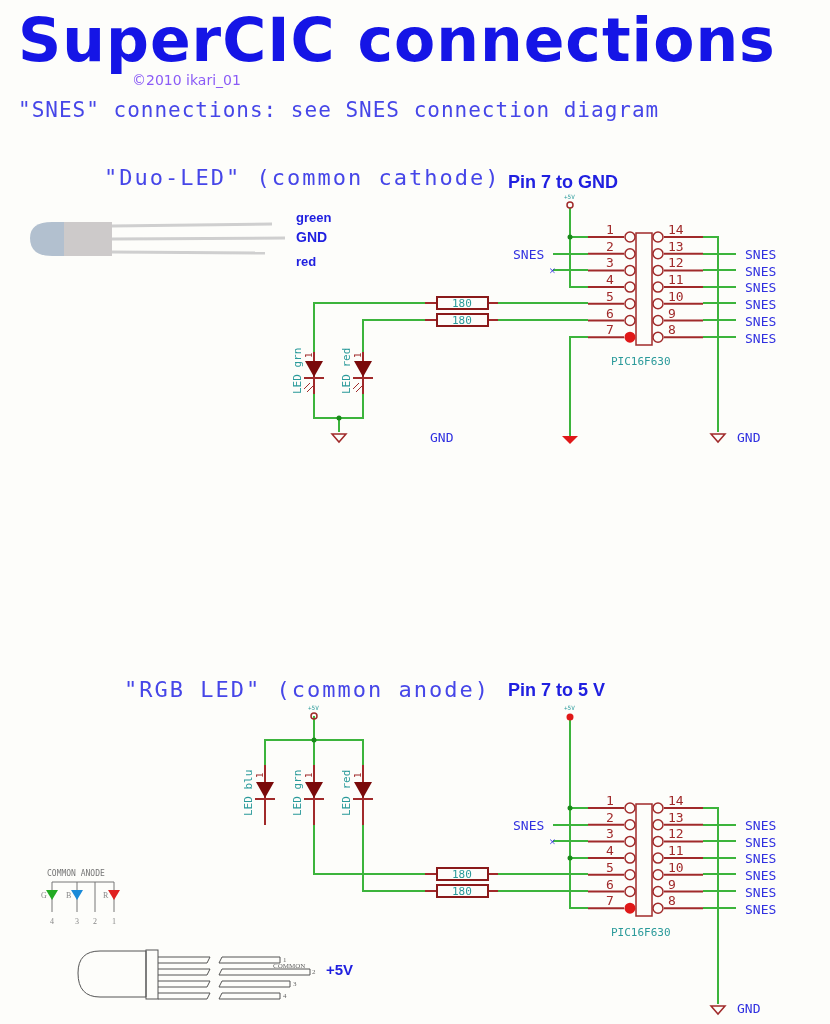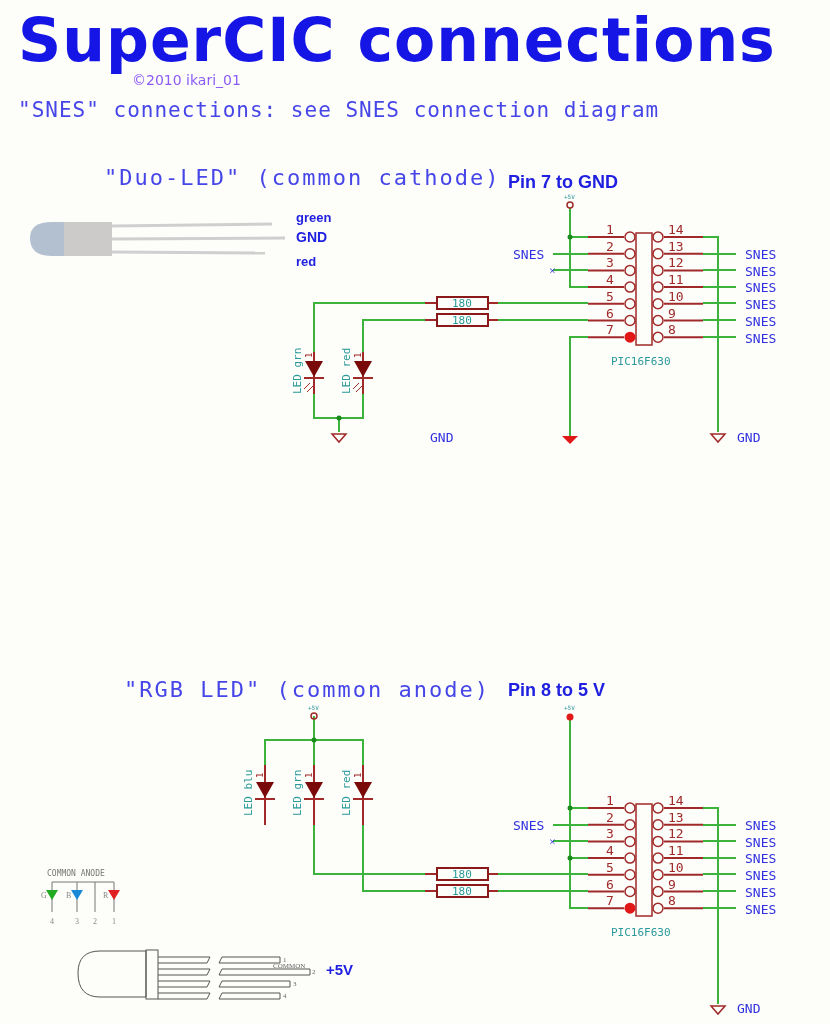--- a/index.html
+++ b/index.html
@@ -157,21 +157,21 @@
         <text x="745" y="275.7" font-size="13" fill="#3030e0" font-family="DejaVu Sans Mono, monospace">SNES</text>
         <text x="745" y="292.4" font-size="13" fill="#3030e0" font-family="DejaVu Sans Mono, monospace">SNES</text>
         <text x="745" y="309.1" font-size="13" fill="#3030e0" font-family="DejaVu Sans Mono, monospace">SNES</text>
         <text x="745" y="325.8" font-size="13" fill="#3030e0" font-family="DejaVu Sans Mono, monospace">SNES</text>
         <text x="745" y="342.5" font-size="13" fill="#3030e0" font-family="DejaVu Sans Mono, monospace">SNES</text>
       </g>
     <text x="611" y="365" font-size="11" fill="#2a9a9a" class="sch-text">PIC16F630</text>
   </svg>
 
   <div class="abs section" style="left:124px;top:677px;">"RGB LED" (common anode)</div>
-  <div class="abs pinnote" style="left:508px;top:680px;">Pin 8 to 5 V</div>
+  <div class="abs pinnote" style="left:508px;top:680px;">Pin 7 to 5 V</div>
 
   <svg width="830" height="1024">
     <g stroke="#3cb43c" stroke-width="2" fill="none">
       <line x1="314" y1="716" x2="314" y2="740"></line>
       <polyline points="265,765 265,740 363,740 363,765"></polyline>
       <line x1="314" y1="740" x2="314" y2="765"></line>
       <polyline points="314,825 314,874 425,874"></polyline>
       <polyline points="363,825 363,891 425,891"></polyline>
       <line x1="498" y1="874" x2="588" y2="874"></line>
       <line x1="498" y1="891" x2="588" y2="891"></line>

